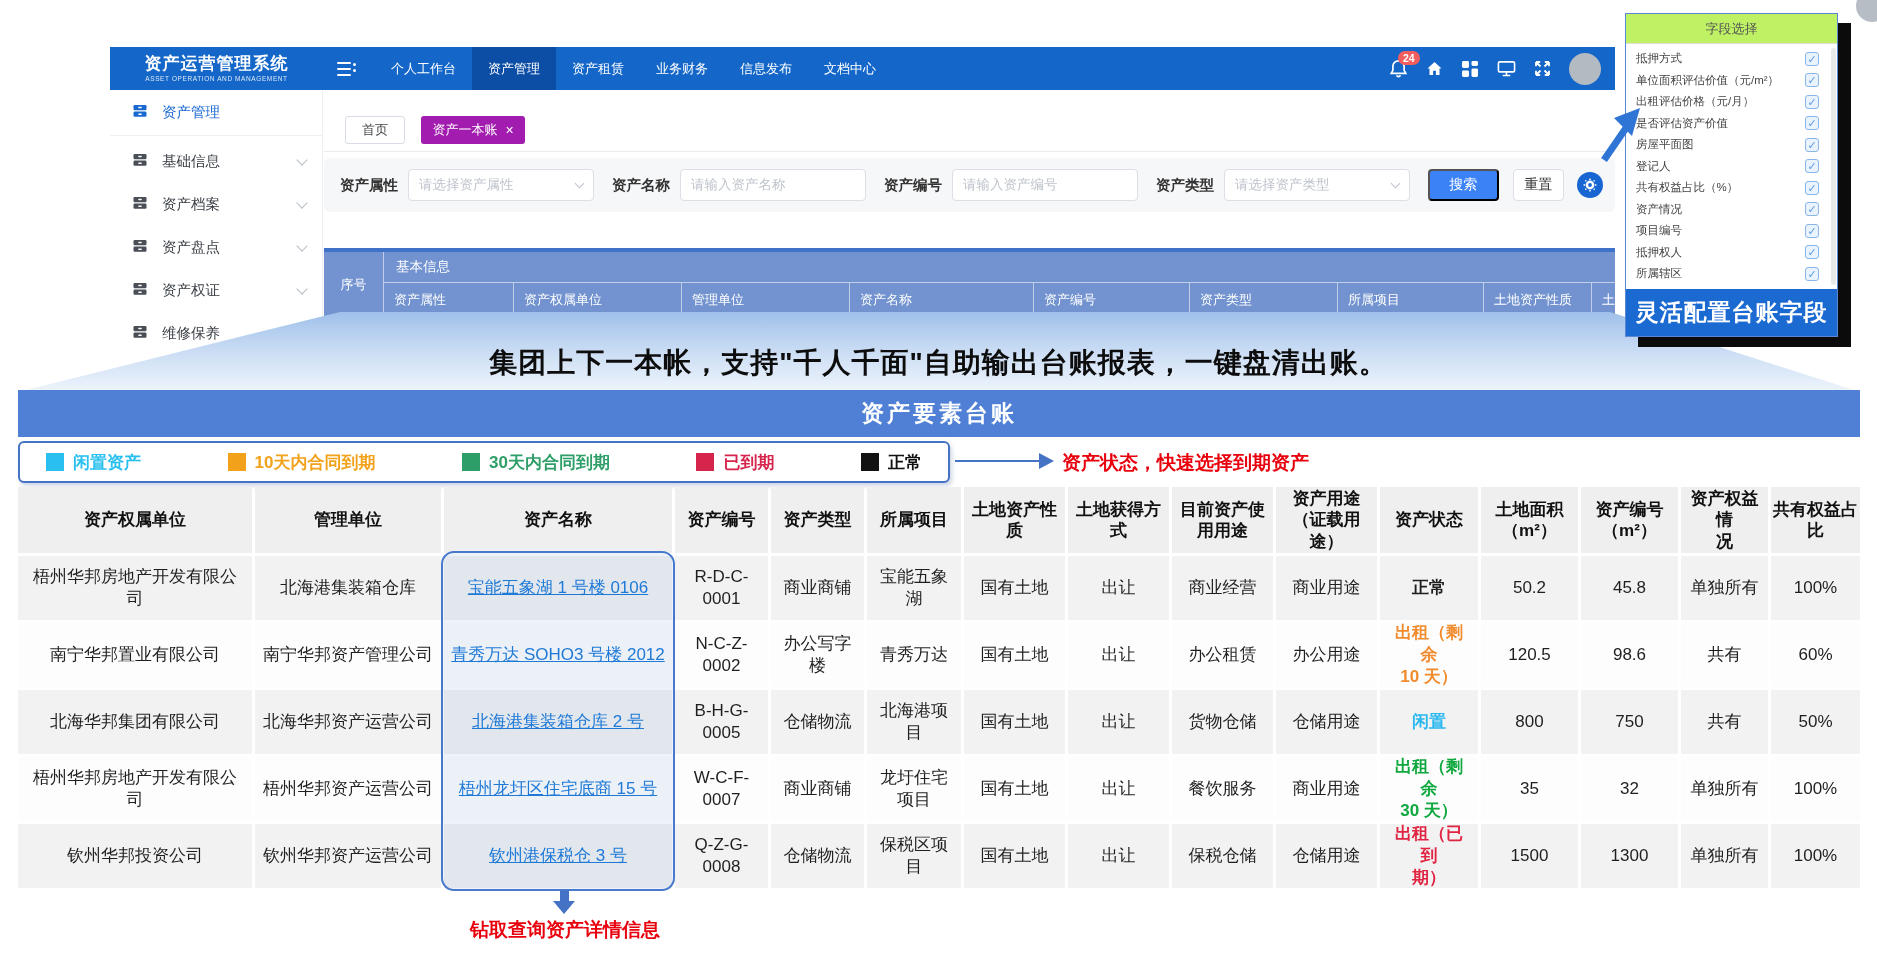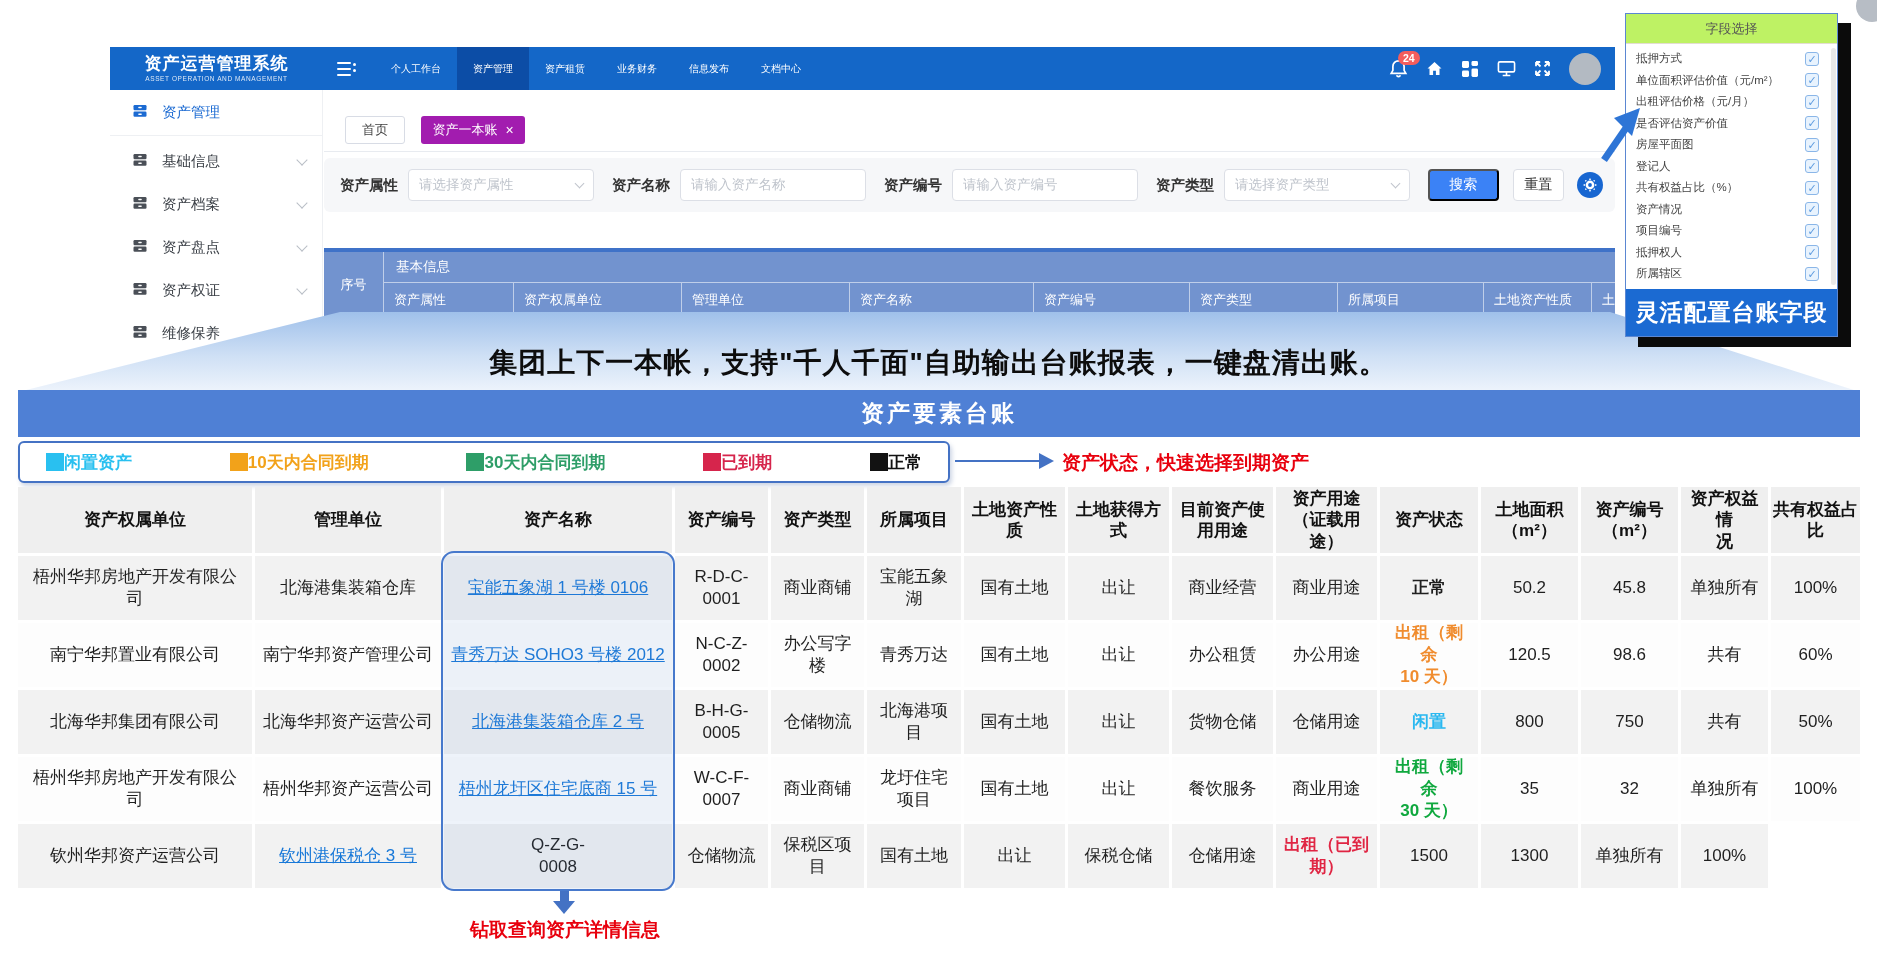--- a/index.html
+++ b/index.html
@@ -10,21 +10,21 @@
   .navbar{position:absolute;left:110px;top:47px;width:1505px;height:43px;background:#1467c8;display:flex;align-items:center;z-index:1;}
   .logo{width:213px;height:100%;display:flex;flex-direction:column;justify-content:center;align-items:center;color:#fff;}
   .logo-title{font-size:17px;font-weight:bold;letter-spacing:1px;line-height:1.1;}
   .logo-sub{font-size:6.5px;letter-spacing:.6px;opacity:.85;margin-top:2px;}
   .hamburger{width:20px;height:16px;margin:0 18px 0 14px;position:relative;cursor:pointer;}
   .hamburger i{position:absolute;left:0;width:14px;height:2px;background:#fff;border-radius:1px;}
   .hamburger i:nth-child(1){top:1px;}.hamburger i:nth-child(2){top:7px;}.hamburger i:nth-child(3){top:13px;}
   .hamburger b{position:absolute;right:1px;width:3px;height:3px;background:#fff;border-radius:50%;}
   .hamburger b:nth-child(4){top:2px;}.hamburger b:nth-child(5){top:8px;}
   #nav-menu{display:flex;height:100%;}
-  .nav-item{height:100%;display:flex;align-items:center;padding:0 16px;color:#fff;font-size:10px;cursor:pointer;}
+  .nav-item{height:100%;display:flex;align-items:center;padding:0 16px;color:#fff;font-size:13px;cursor:pointer;}
   .nav-item.active{background:#0c4da6;}
   .nav-right{margin-left:auto;display:flex;align-items:center;gap:17px;padding-right:14px;}
   .nav-ic{width:19px;height:19px;position:relative;cursor:pointer;display:flex;align-items:center;justify-content:flex-start;}
   .badge{position:absolute;top:-8px;left:9px;background:#f35d5d;color:#fff;font-size:10.5px;line-height:14px;padding:0 5px;border-radius:8px;font-weight:bold;}
   .avatar{width:32px;height:32px;border-radius:50%;background:#b3bac2;cursor:pointer;}
 
   
   .sidebar{position:absolute;left:110px;top:90px;width:213px;height:302px;background:#fff;border-right:1px solid #eef0f3;z-index:1;}
   .side-item{height:43px;display:flex;align-items:center;padding:0 16px 0 22px;font-size:14.5px;color:#3a3f46;cursor:pointer;}
   .side-item .lbl{margin-left:14px;}
@@ -62,21 +62,21 @@
   .bg-strip{height:13px;background:#eef2f8;}
 
   
   .funnel{position:absolute;left:0;top:0;width:1877px;height:962px;z-index:3;pointer-events:none;}
   .funnel .shape{position:absolute;left:0;top:312px;width:1877px;height:80px;background:linear-gradient(180deg,#9fc0ea 0%,#cfe0f5 55%,#eef4fc 100%);clip-path:polygon(18px 80px,340px 0,1610px 0,1860px 80px);}
   .banner-text{position:absolute;left:0;top:344px;width:1877px;text-align:center;font-size:28px;font-weight:bold;color:#0d0d0d;letter-spacing:1px;}
 
   
   .ledger-title{position:absolute;left:18px;top:390px;width:1842px;height:47px;background:#4f80d5;color:#fff;font-size:23px;font-weight:bold;letter-spacing:3px;display:flex;align-items:center;justify-content:center;z-index:4;}
   .legend-box{position:absolute;left:18px;top:441px;width:932px;height:42px;background:#fff;border:2px solid #4472c4;border-radius:6px;box-shadow:2px 3px 4px rgba(60,90,150,.25);display:flex;align-items:center;justify-content:space-between;padding:0 26px;z-index:4;}
-  .leg-item{display:flex;align-items:center;font-size:17px;font-weight:bold;}
+  .leg-item{display:flex;align-items:center;gap:9px;font-size:17px;font-weight:bold;}
   .leg-sq{width:18px;height:18px;flex:none;}
   .legend-arrow-line{position:absolute;left:955px;top:460px;width:86px;height:2.4px;background:#4472c4;z-index:4;}
   .legend-arrow-head{position:absolute;left:1039px;top:453px;width:0;height:0;border-left:15px solid #4472c4;border-top:8px solid transparent;border-bottom:8px solid transparent;z-index:4;}
   .legend-note{position:absolute;left:1062px;top:450px;font-size:19px;font-weight:bold;color:#e8000d;z-index:4;}
 
   .ledger-table{position:absolute;left:18px;top:487px;width:1842px;display:grid;
     grid-template-columns:234px 186px 228px 93px 93px 94px 101px 101px 101px 101px 98px 97px 97px 87px 89px;
     grid-template-rows:66px repeat(5,64px);gap:3px;z-index:4;}
   .hcell{background:#efefef;display:flex;align-items:center;justify-content:center;text-align:center;font-size:17px;font-weight:bold;color:#111;white-space:pre-line;line-height:1.25;padding:0 2px;}
   .dcell{display:flex;align-items:center;justify-content:center;text-align:center;font-size:17px;color:#1f1f1f;white-space:pre-line;line-height:1.3;padding:0 7px;}
@@ -419,20 +419,21 @@
       <div class="dcell row-even">国有土地</div>
       <div class="dcell row-even">出让</div>
       <div class="dcell row-even">餐饮服务</div>
       <div class="dcell row-even">商业用途</div>
       <div class="dcell row-even" style="color: rgb(15, 168, 62); font-weight: bold;">出租（剩余
 30 天）</div>
       <div class="dcell row-even">35</div>
       <div class="dcell row-even">32</div>
       <div class="dcell row-even">单独所有</div>
       <div class="dcell row-even">100%</div>
+      <div class="dcell row-odd">钦州华邦投资公司</div>
       <div class="dcell row-odd">钦州华邦资产运营公司</div>
       <div class="dcell row-odd"><a class="cell-link">钦州港保税仓 3 号</a></div>
       <div class="dcell row-odd">Q-Z-G-
 0008</div>
       <div class="dcell row-odd">仓储物流</div>
       <div class="dcell row-odd">保税区项目</div>
       <div class="dcell row-odd">国有土地</div>
       <div class="dcell row-odd">出让</div>
       <div class="dcell row-odd">保税仓储</div>
       <div class="dcell row-odd">仓储用途</div>

